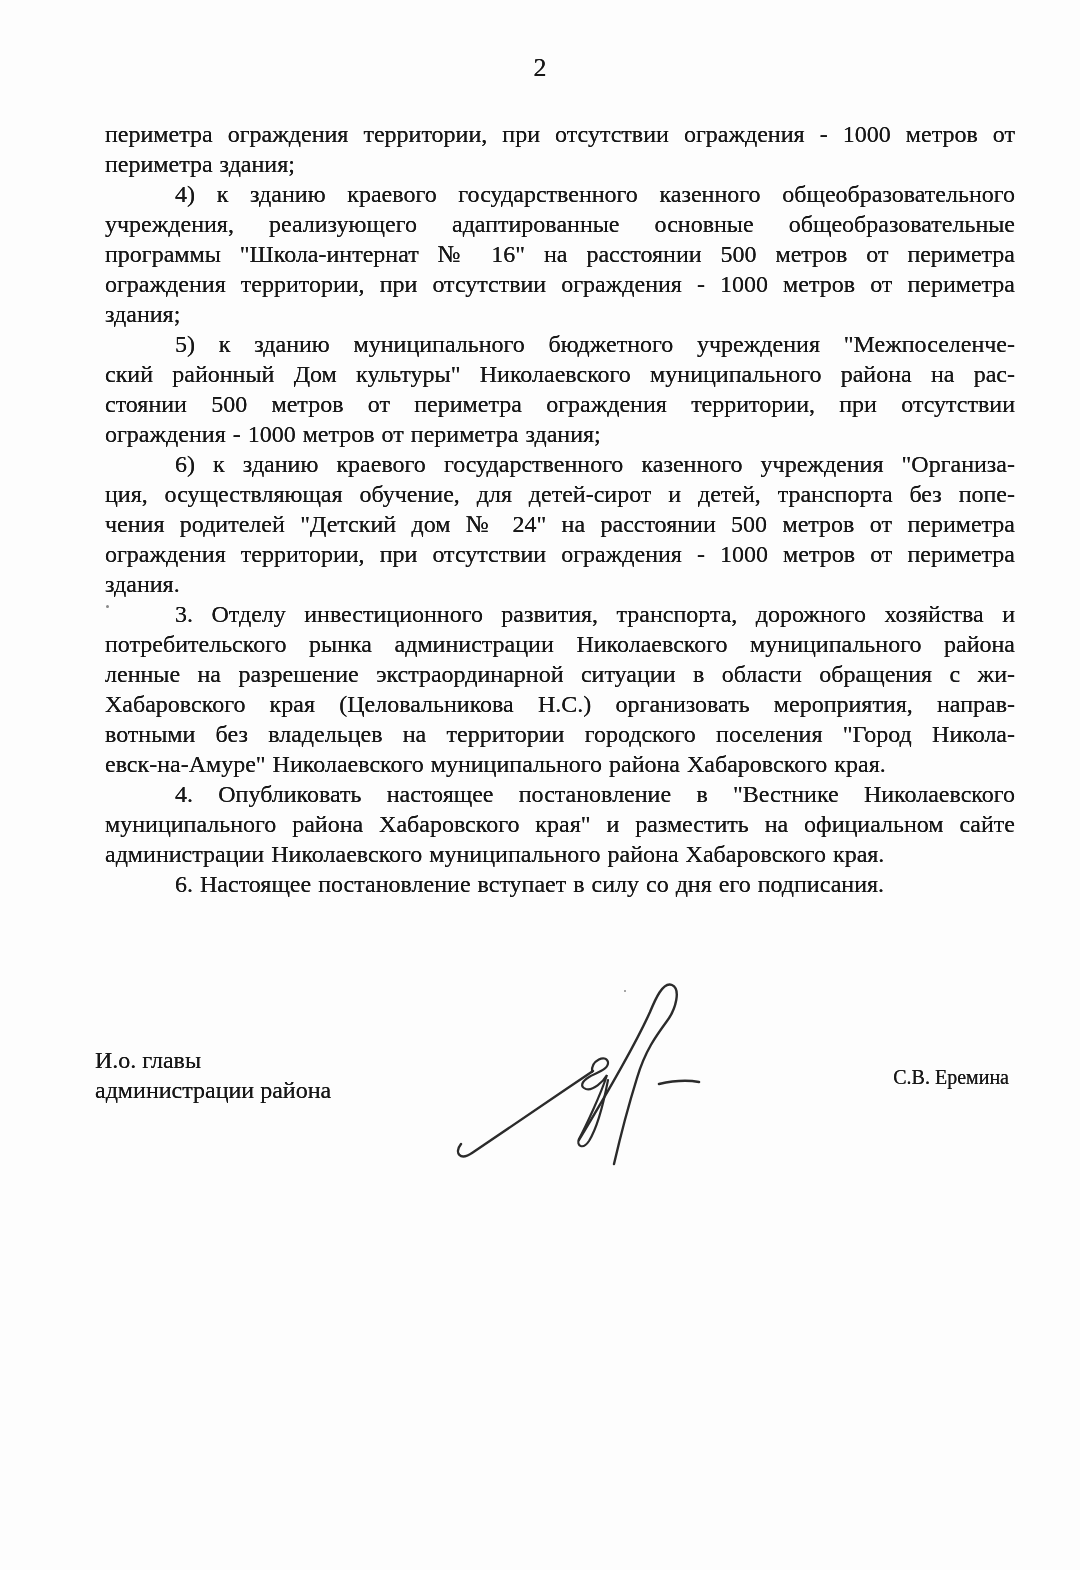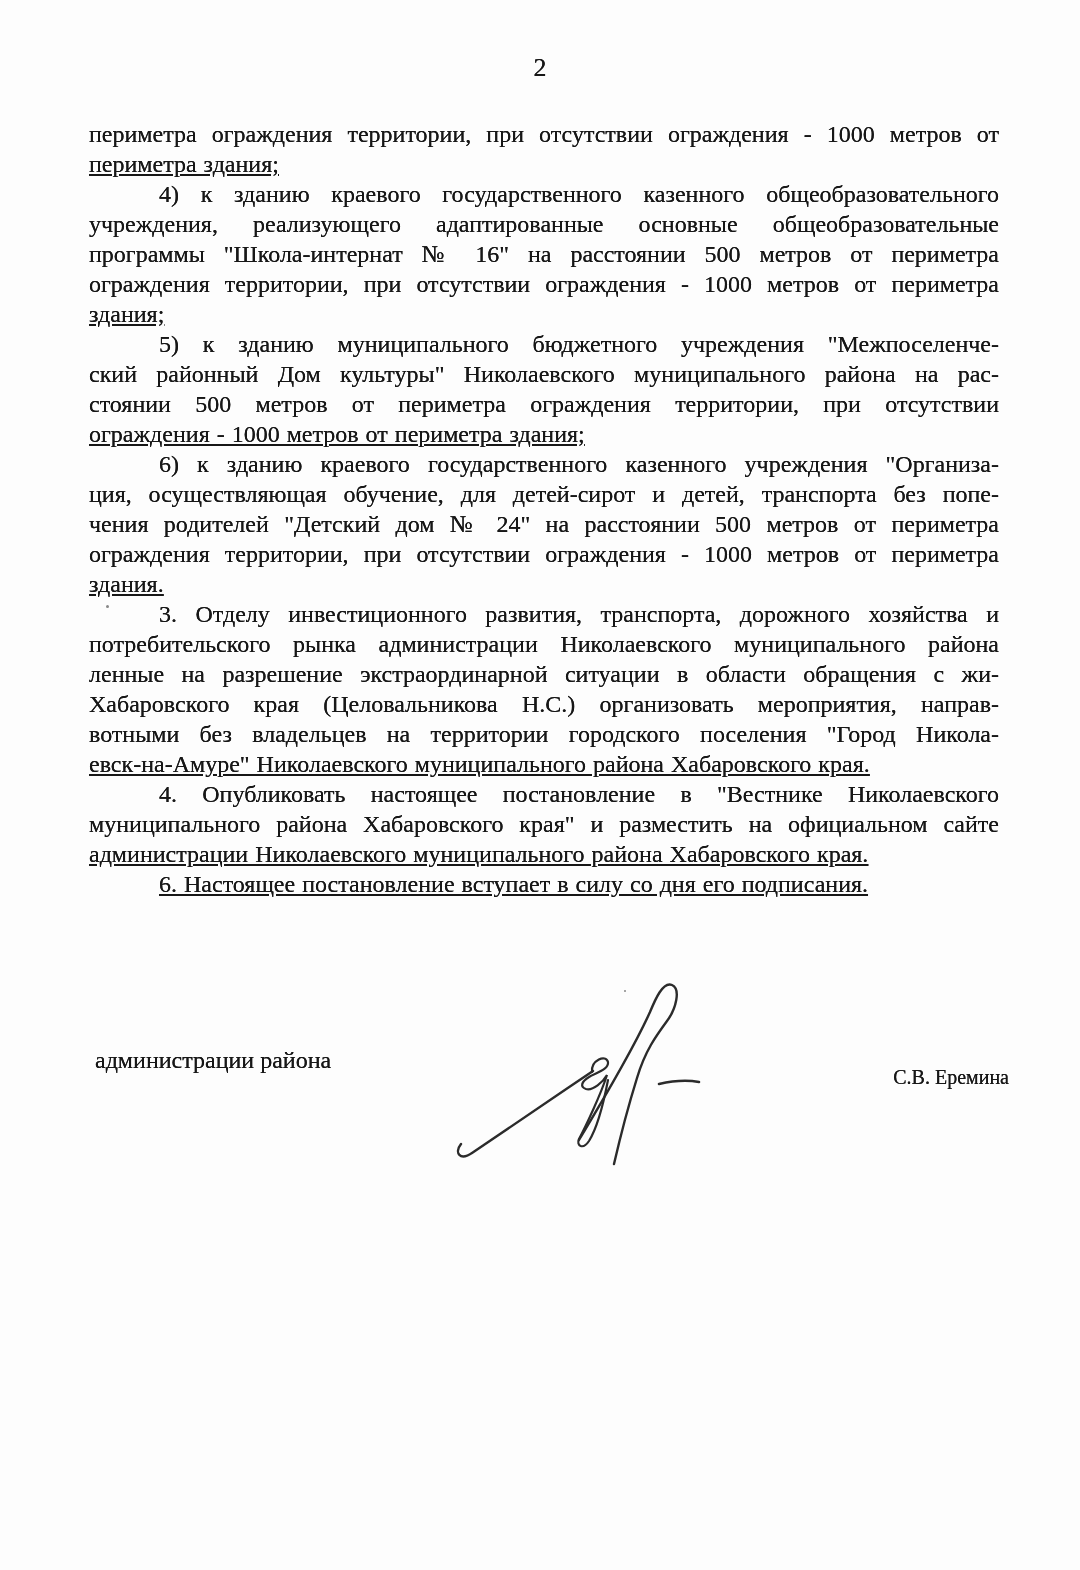--- a/index.html
+++ b/index.html
@@ -22,34 +22,34 @@
     left: 0;
     width: 1080px;
     text-align: center;
     font-size: 26px;
     line-height: 30px;
     text-shadow: 0 0 0.35px currentColor;
   }
   .content {
     position: absolute;
     top: 119px;
-    left: 89px;
+    left: 105px;
     width: 910px;
     font-size: 24px;
     line-height: 30px;
     text-shadow: 0 0 0.35px currentColor;
   }
   .ln {
     text-align: justify;
     text-align-last: justify;
     word-spacing: 1px;
     white-space: normal;
   }
   .ln.first { text-indent: 70px; }
-  .ln.last  { text-align-last: left; text-decoration: underline; }
+  .ln.last  { text-align-last: left; }
   .sig-labels {
     position: absolute;
     top: 1045px;
     left: 95px;
     font-size: 24px;
     line-height: 30px;
     text-shadow: 0 0 0.35px currentColor;
   }
   .sig-name {
     position: absolute;
@@ -130,20 +130,21 @@
     </div>
 
 
     <div class="para">
       <div class="ln first last">6. Настоящее постановление вступает в силу со дня его подписания.</div>
     </div>
 
   </div>
 
   <div class="sig-labels">
+    <div>И.о. главы</div>
     <div>администрации района</div>
   </div>
 
   <svg class="sig-svg" viewBox="0 0 280 200" fill="none" xmlns="http://www.w3.org/2000/svg">
 
     <path d="M 16,172 C 9,181 15,189 27,181 C 58,160 105,128 148,99" stroke="#2b2b2b" stroke-width="2.4" stroke-linecap="round"></path>
 
     <path d="M 147,100 C 146,88 161,82 163,90 C 164,98 150,101 144,105
              C 136,110 135,115 141,117 C 148,119 158,110 162,103
              C 156,122 140,156 134,167 C 131,174 138,178 144,169

